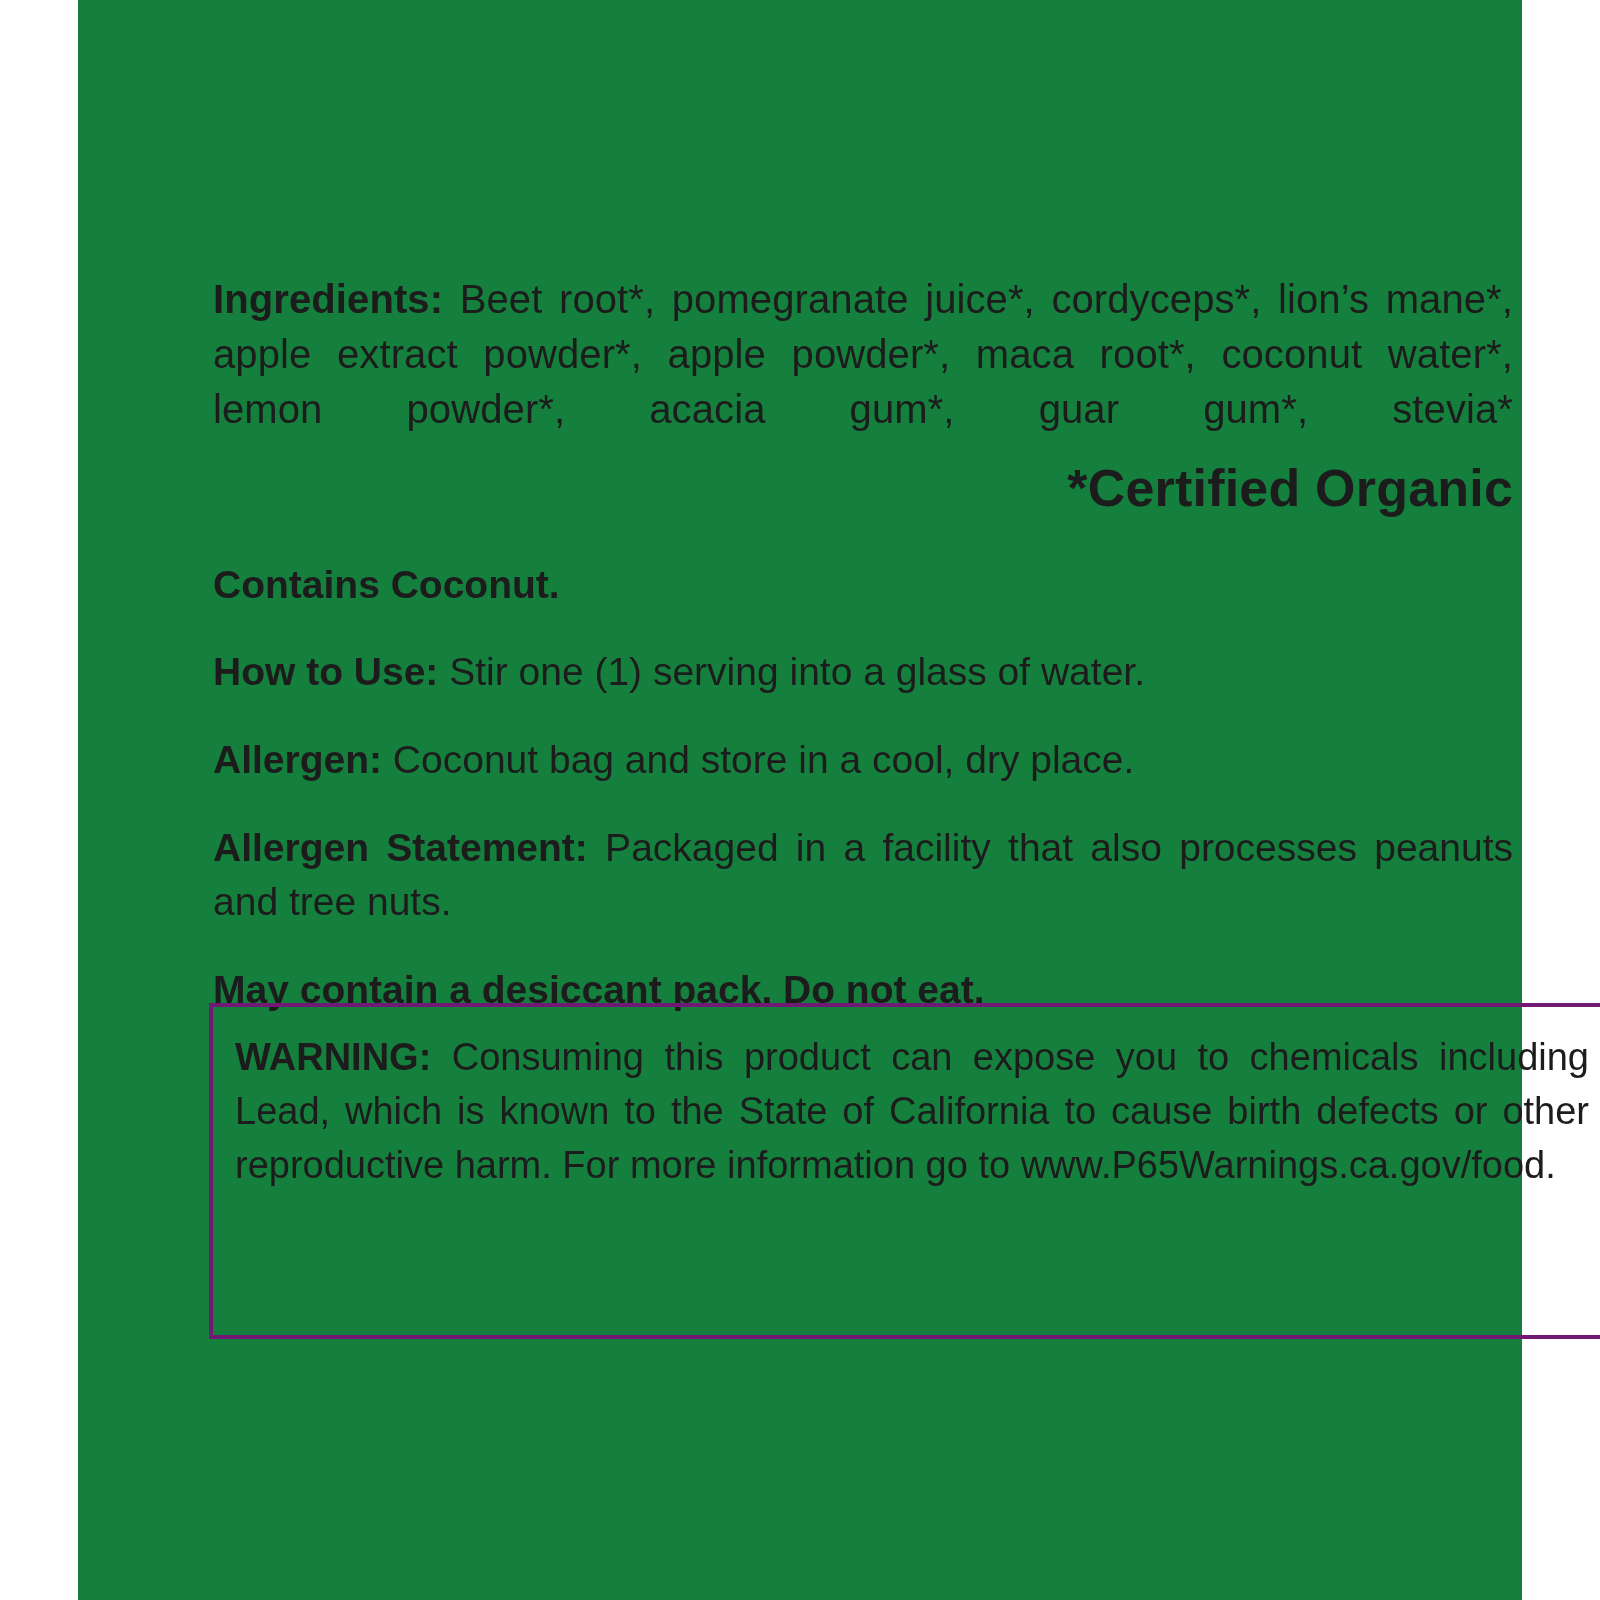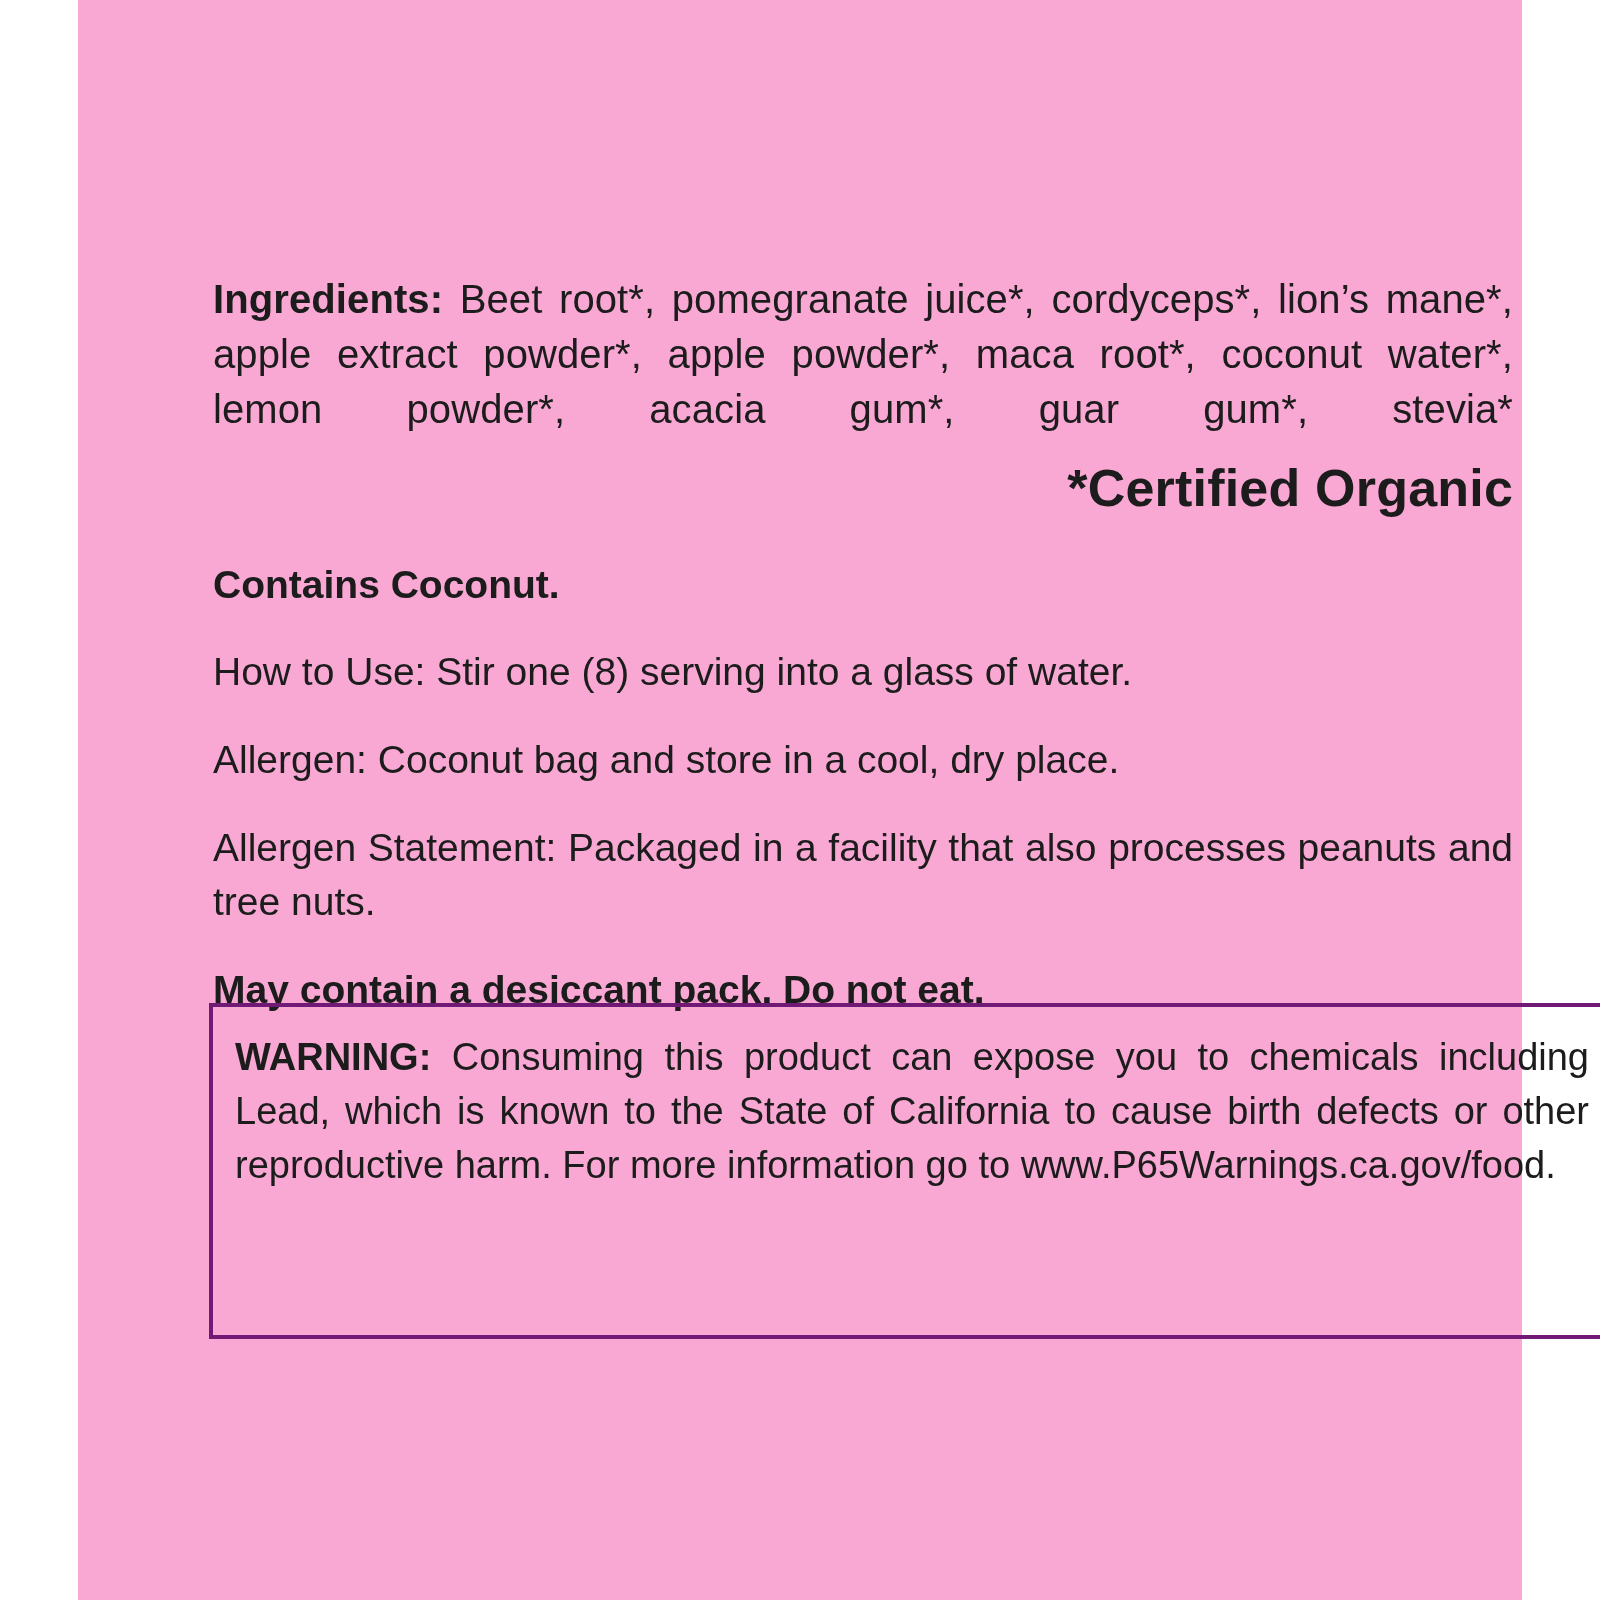--- a/index.html
+++ b/index.html
@@ -12,21 +12,21 @@
     background: #ffffff;
     font-family: "Liberation Sans", sans-serif;
     overflow: hidden;
   }
   .label-panel {
     position: absolute;
     left: 78px;
     top: 0px;
     width: 1444px;
     height: 1600px;
-    background: #f9a8d4;
+    background: #15803d;
   }
   .content {
     position: absolute;
     left: 135px;
     top: 272px;
     width: 1300px;
   }
   .ingredients {
     font-size: 40px;
     line-height: 1.38;
@@ -46,21 +46,21 @@
     margin-top: 20px;
     letter-spacing: 0.2px;
   }
   .para {
     font-size: 39px;
     line-height: 1.38;
     color: #1c1c1c;
     margin-top: 34px;
   }
   .para .lead {
-    font-weight: normal;
+    font-weight: bold;
   }
   .para.bold-all {
     font-weight: bold;
   }
   .para.allergen {
     text-align: justify;
     text-align-last: left;
   }
   #contains-coconut {
     margin-top: 40px;
@@ -95,21 +95,21 @@
 
     <div class="ingredients">
       <span class="lead">Ingredients:</span><span> Beet root*, pomegranate juice*, cordyceps*, lion’s mane*, apple extract powder*, apple powder*, maca root*, coconut water*, lemon powder*, acacia gum*, guar gum*, stevia*</span>
     </div>
 
     <div class="certified">*Certified Organic</div>
 
     <div class="para bold-all" id="contains-coconut">Contains Coconut.</div>
 
     <div class="para">
-      <span class="lead">How to Use:</span><span> Stir one (8) serving into a glass of water.</span>
+      <span class="lead">How to Use:</span><span> Stir one (1) serving into a glass of water.</span>
     </div>
 
     <div class="para">
       <span class="lead">Allergen:</span><span> Coconut bag and store in a cool, dry place.</span>
     </div>
 
     <div class="para allergen">
       <span class="lead">Allergen Statement:</span><span> Packaged in a facility that also processes peanuts and tree nuts.</span>
     </div>
 

